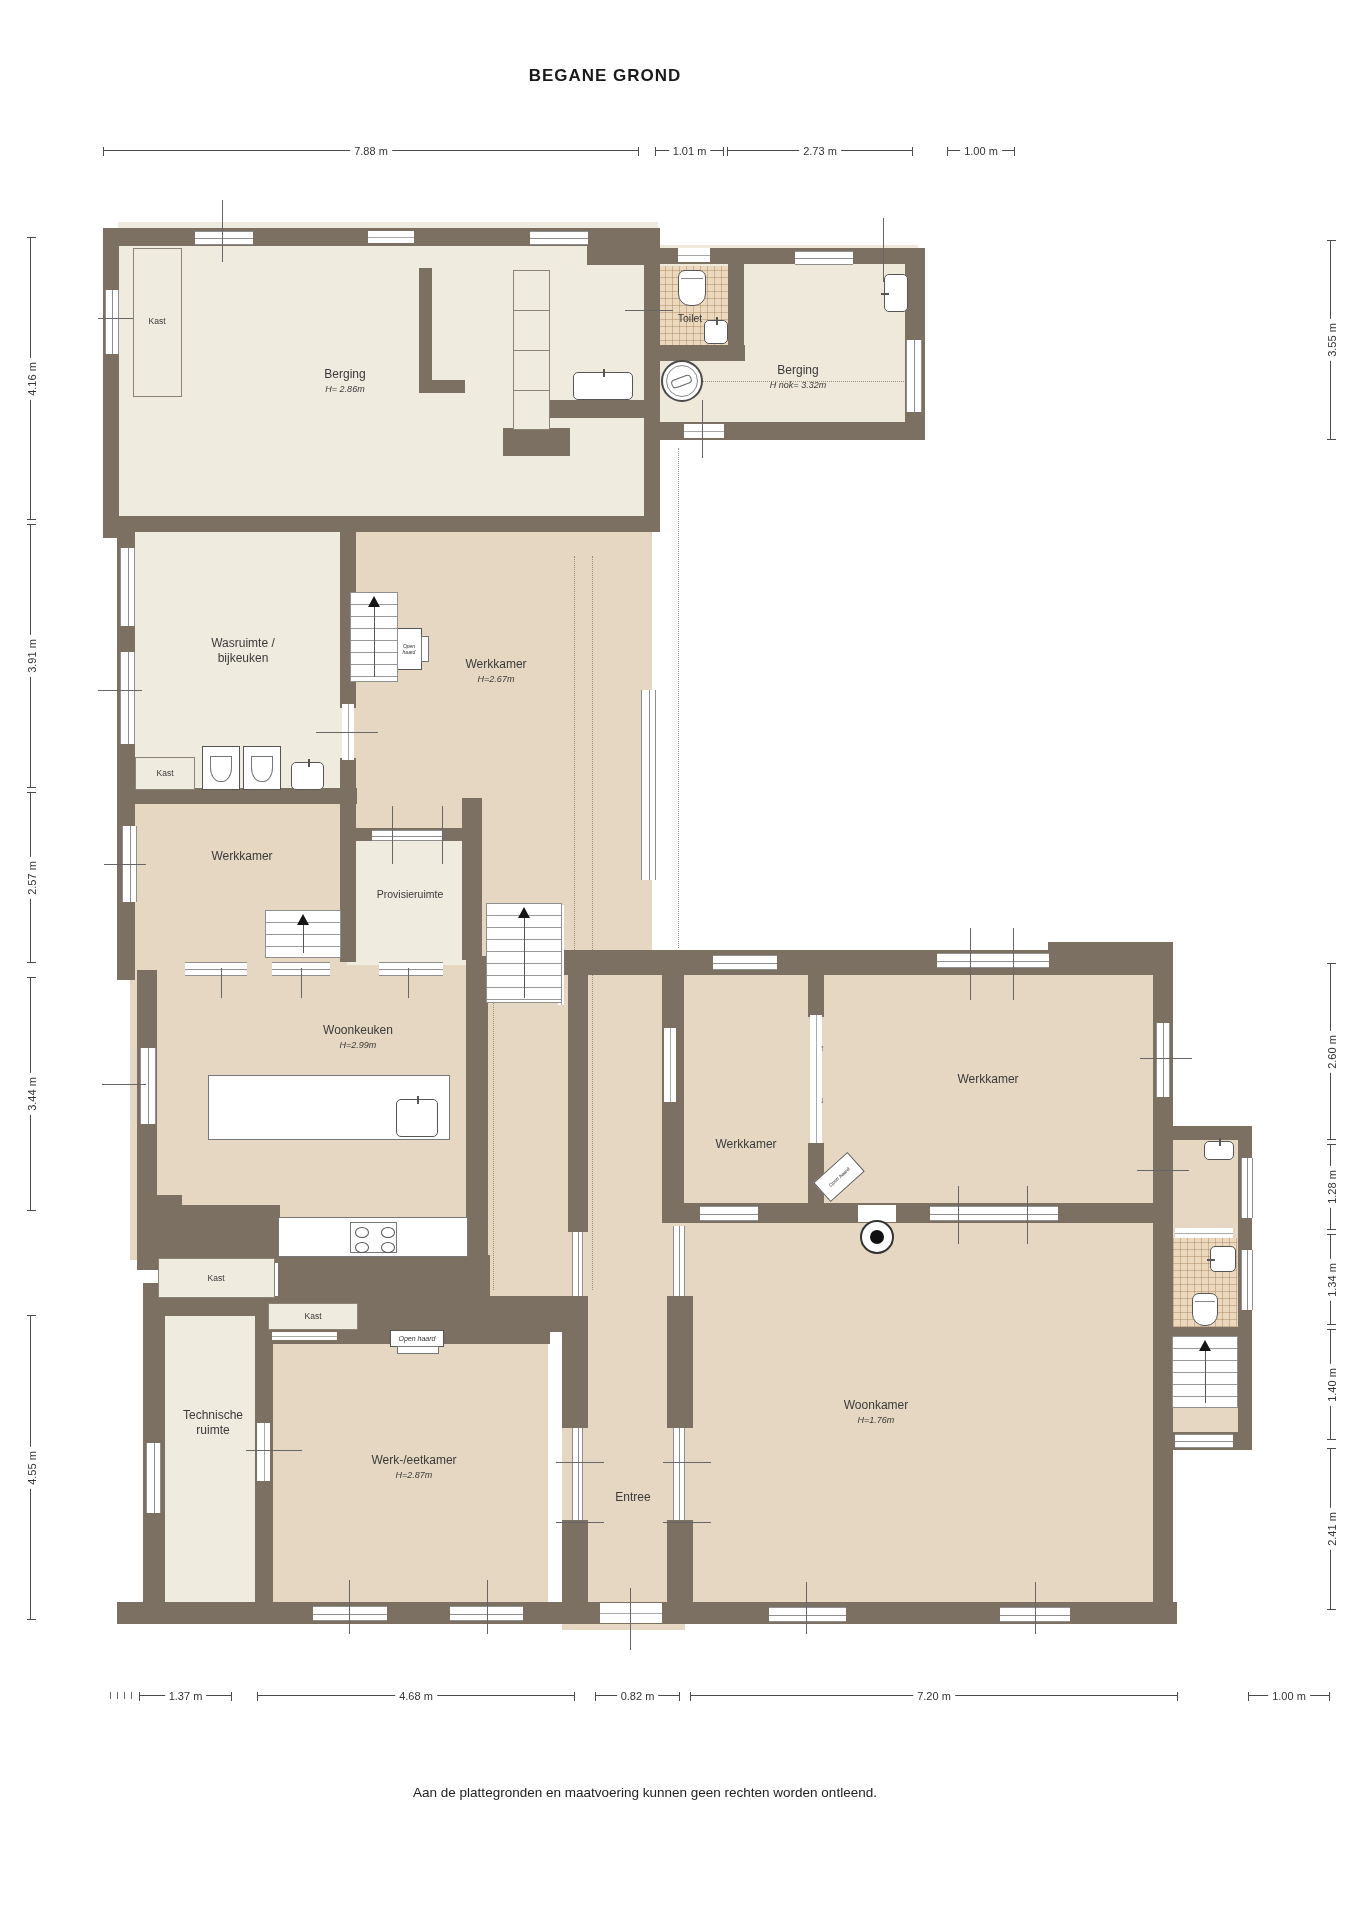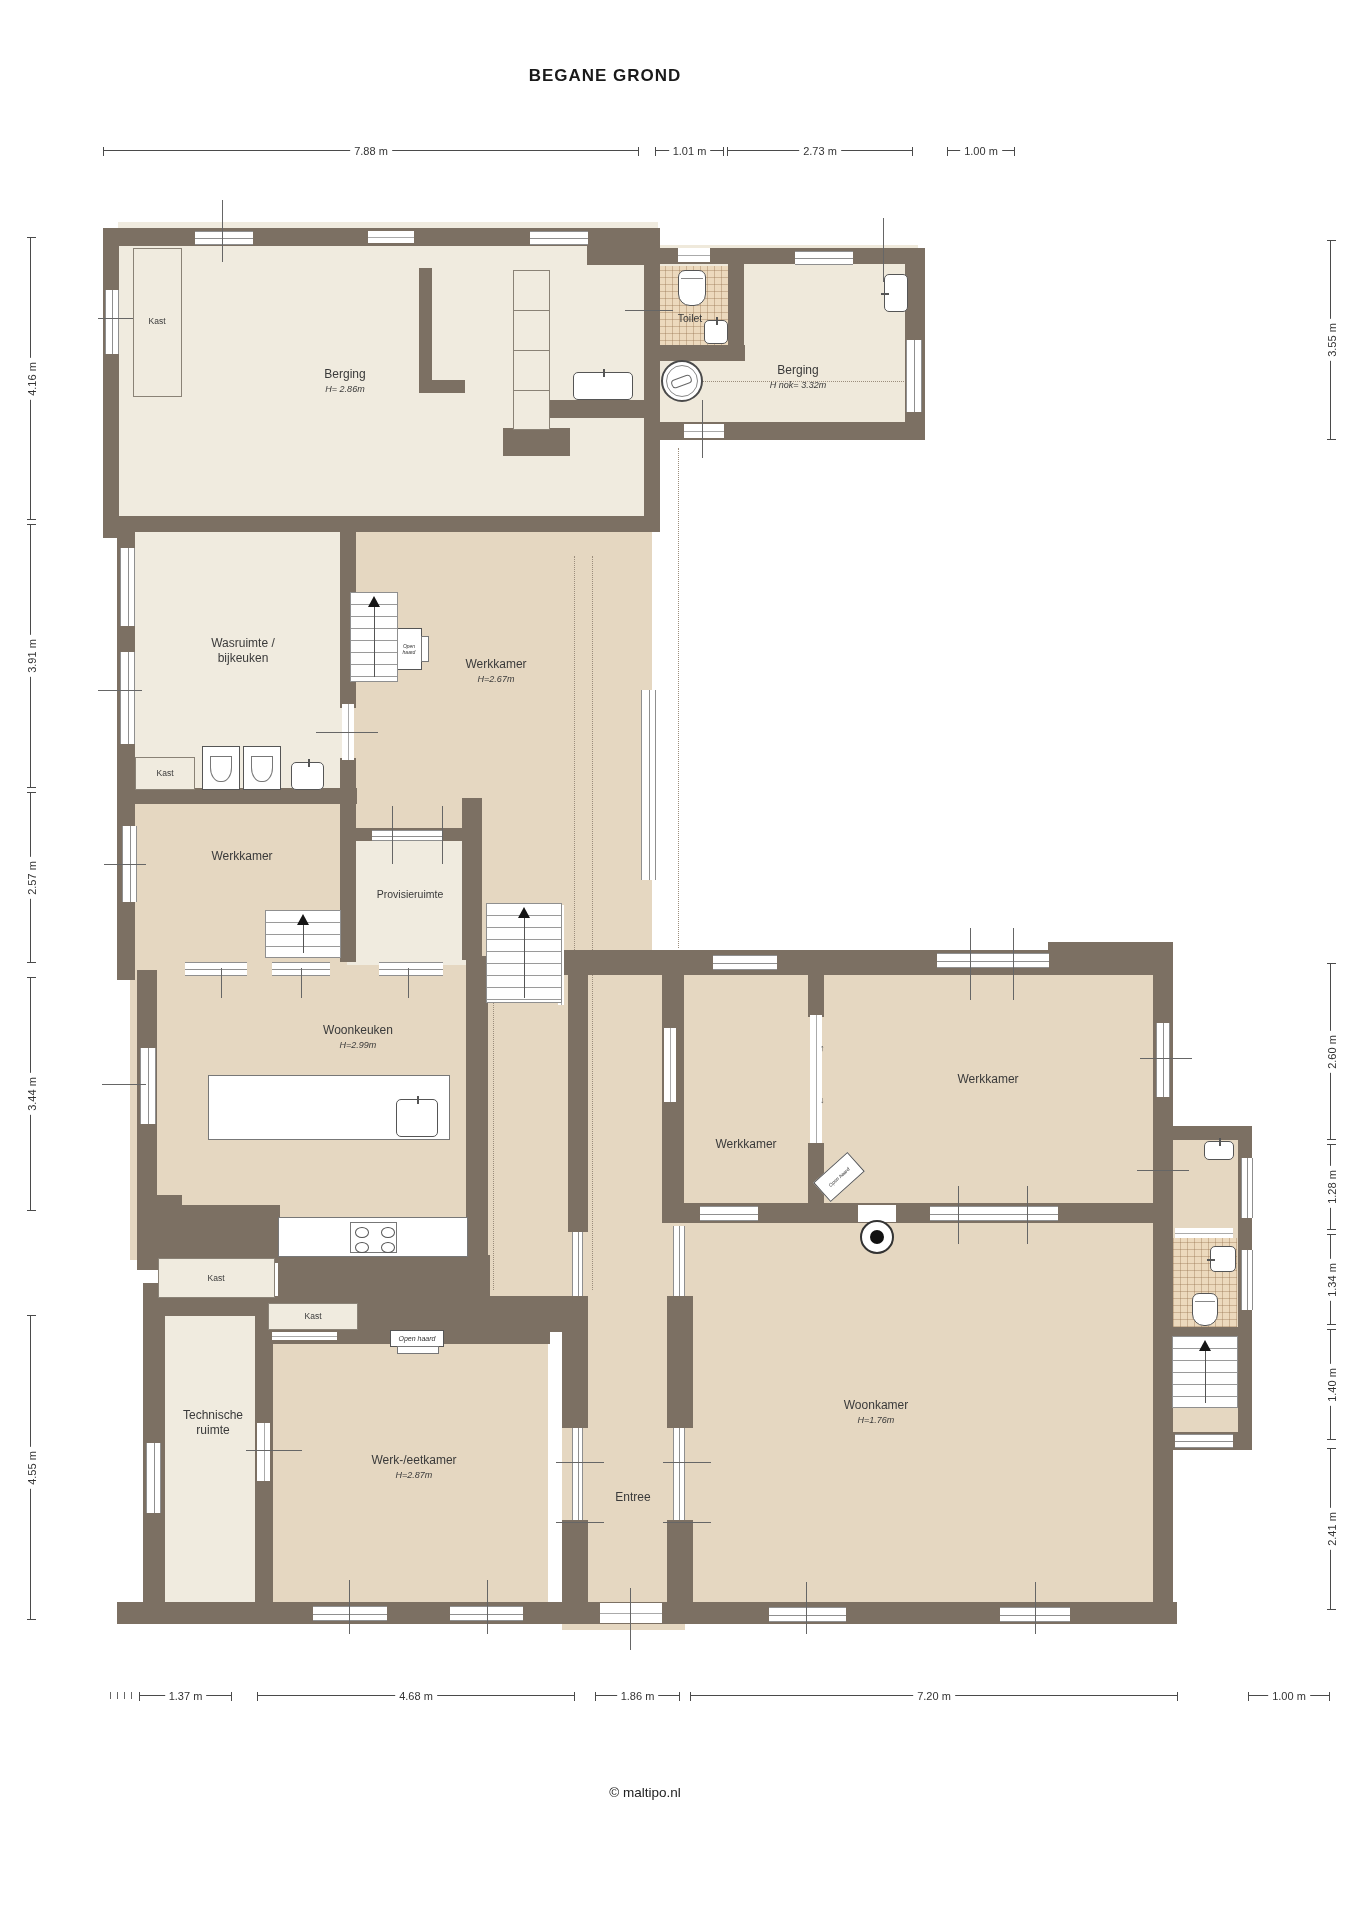--- a/index.html
+++ b/index.html
@@ -405,25 +405,25 @@
   <i class="tk" style="left:117px;top:1692px;width:1px;height:7px"></i>
   <i class="tk" style="left:124px;top:1692px;width:1px;height:7px"></i>
   <i class="tk" style="left:131px;top:1692px;width:1px;height:7px"></i>
   <div class="dimh" style="left:139px;top:1695px;width:93px">
       <span class="lbl">1.37 m</span>
     </div>
   <div class="dimh" style="left:257px;top:1695px;width:318px">
       <span class="lbl">4.68 m</span>
     </div>
   <div class="dimh" style="left:595px;top:1695px;width:85px">
-      <span class="lbl">1.86 m</span>
+      <span class="lbl">0.82 m</span>
     </div>
   <div class="dimh" style="left:690px;top:1695px;width:488px">
       <span class="lbl">7.20 m</span>
     </div>
   <div class="dimh" style="left:1248px;top:1695px;width:82px">
       <span class="lbl">1.00 m</span>
     </div>
 
   <div class="footer">
-    <div>© maltipo.nl</div>
+    <div>Aan de plattegronden en maatvoering kunnen geen rechten worden ontleend.</div>
   </div>
 </div>
 
 </body></html>

